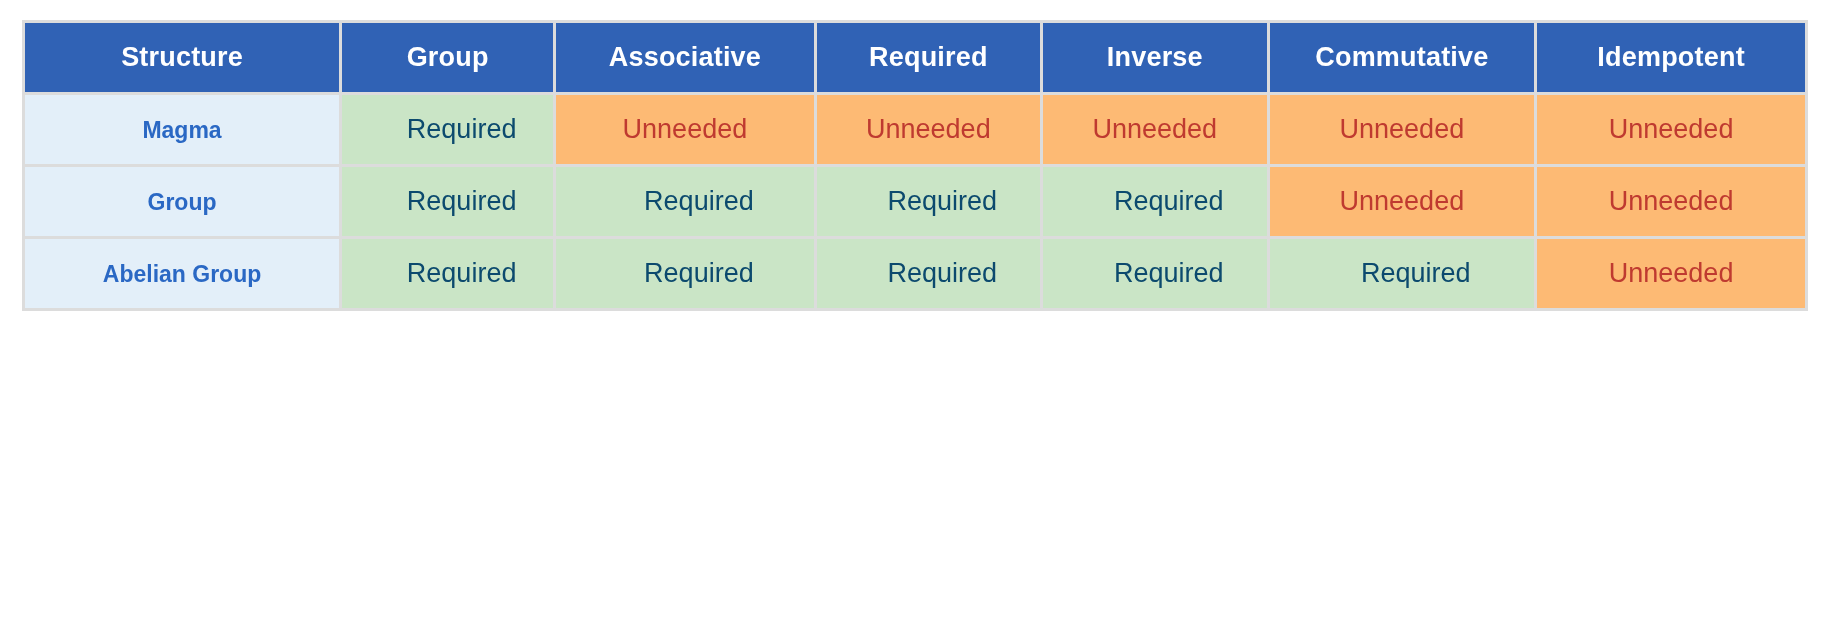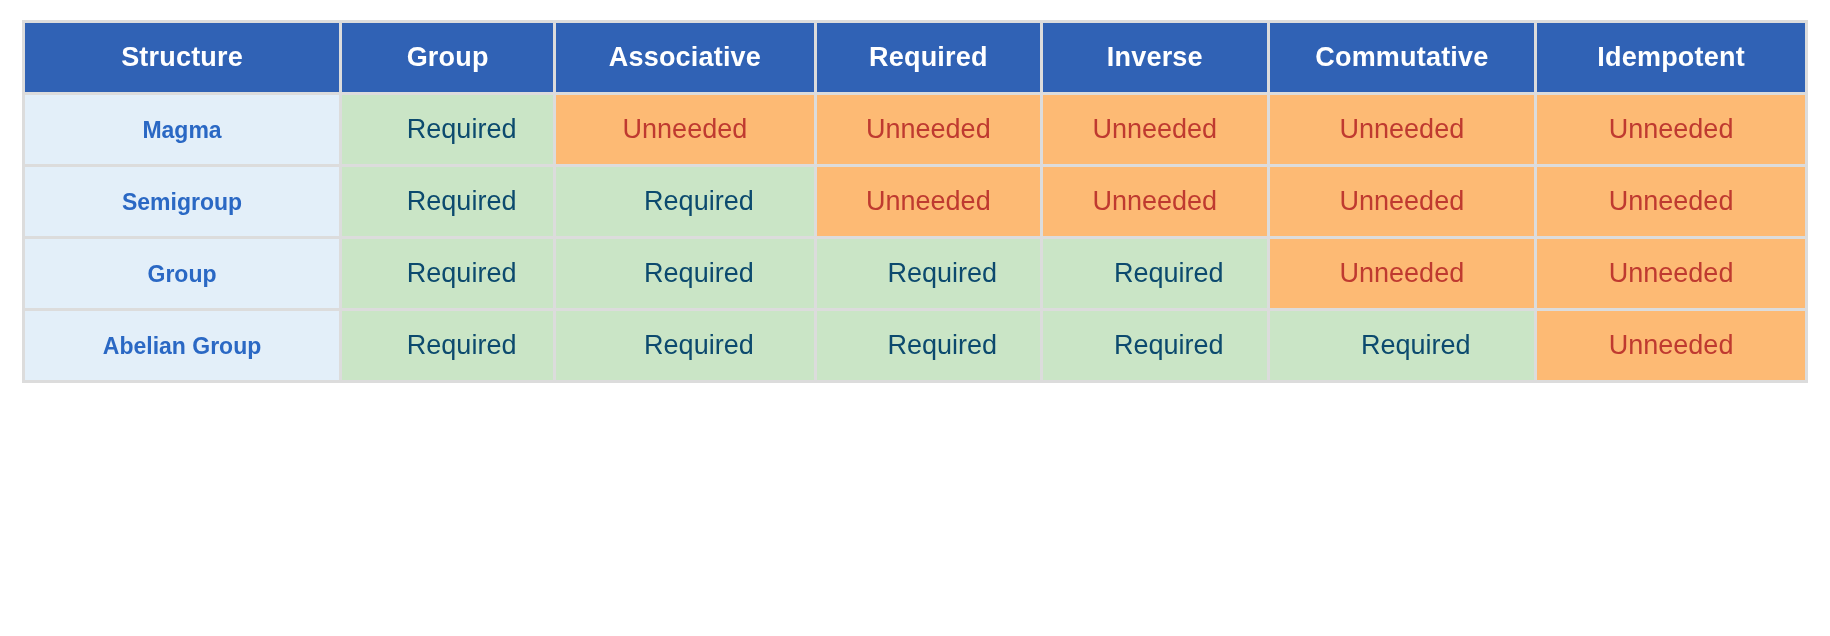--- a/index.html
+++ b/index.html
@@ -121,29 +121,20 @@
         <tr>
           <td class="structure-cell"><span class="structure-label">Magma</span></td>
           <td class="req"><span class="val">Required</span></td>
           <td class="unneeded"><span class="val">Unneeded</span></td>
           <td class="unneeded"><span class="val">Unneeded</span></td>
           <td class="unneeded"><span class="val">Unneeded</span></td>
           <td class="unneeded"><span class="val">Unneeded</span></td>
           <td class="unneeded"><span class="val">Unneeded</span></td>
         </tr>
         <tr>
-          <td class="structure-cell"><span class="structure-label">Semigroup</span></td>
-          <td class="req"><span class="val">Required</span></td>
-          <td class="req"><span class="val">Required</span></td>
-          <td class="unneeded"><span class="val">Unneeded</span></td>
-          <td class="unneeded"><span class="val">Unneeded</span></td>
-          <td class="unneeded"><span class="val">Unneeded</span></td>
-          <td class="unneeded"><span class="val">Unneeded</span></td>
-        </tr>
-        <tr>
           <td class="structure-cell"><span class="structure-label">Group</span></td>
           <td class="req"><span class="val">Required</span></td>
           <td class="req"><span class="val">Required</span></td>
           <td class="req"><span class="val">Required</span></td>
           <td class="req"><span class="val">Required</span></td>
           <td class="unneeded"><span class="val">Unneeded</span></td>
           <td class="unneeded"><span class="val">Unneeded</span></td>
         </tr>
         <tr>
           <td class="structure-cell"><span class="structure-label">Abelian Group</span></td>

